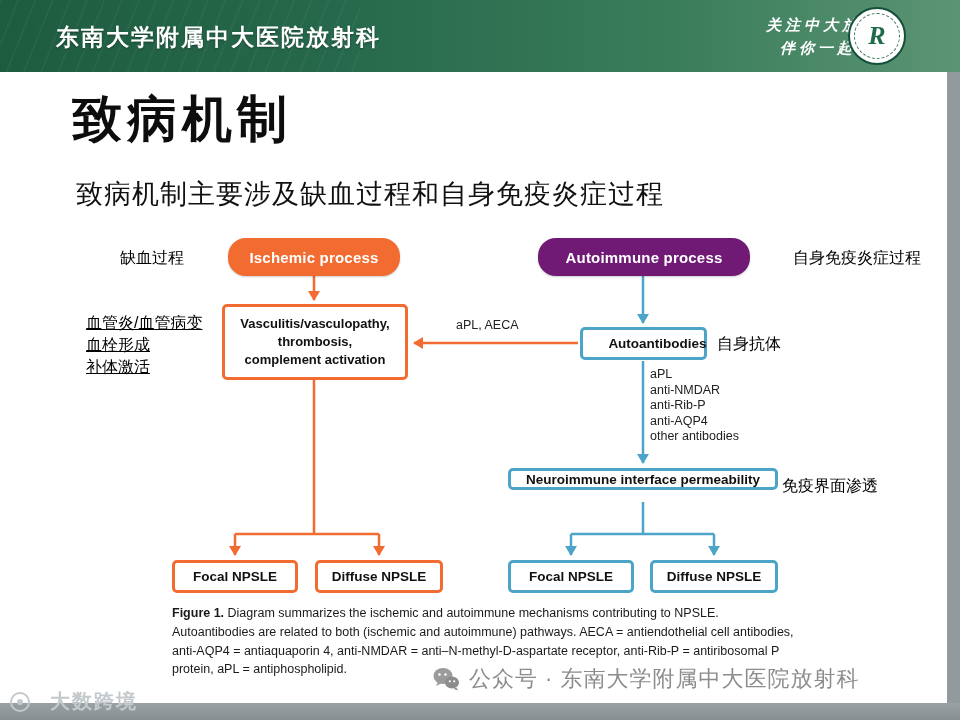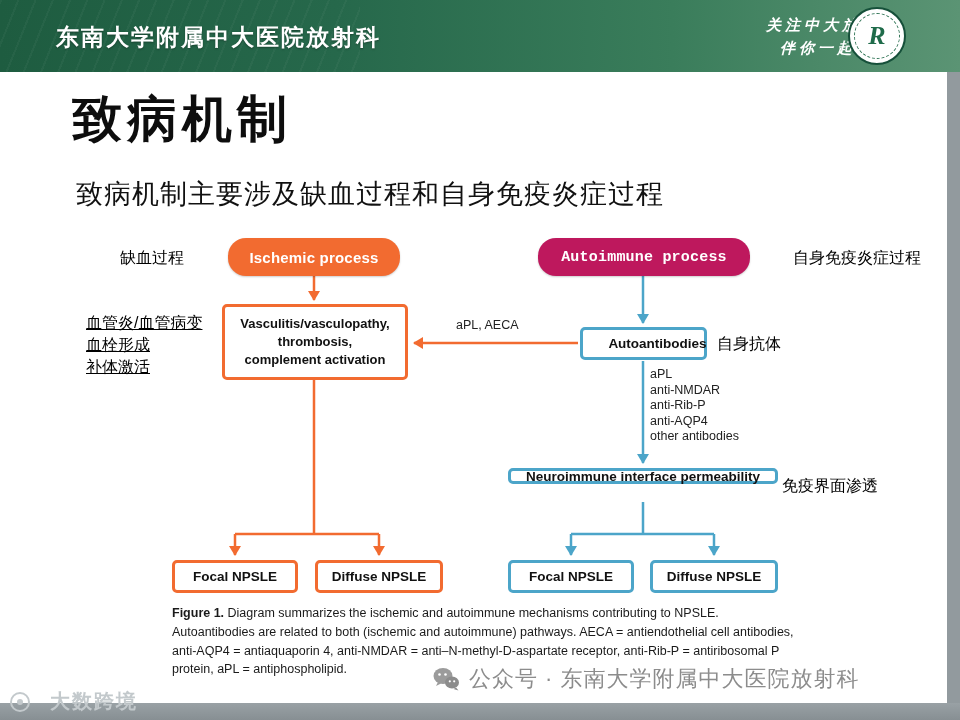--- a/index.html
+++ b/index.html
@@ -30,21 +30,21 @@
   .page-title { position:absolute; left:72px; top:86px; font-size:50px; font-weight:800;
                 letter-spacing:5px; color:#0d0d0d; }
   .page-subtitle { position:absolute; left:76px; top:176px; font-size:27px; color:#111; letter-spacing:1px; }
 
   
   .fc-svg { position:absolute; left:0; top:0; width:960px; height:720px; pointer-events:none; }
   .node { position:absolute; display:flex; align-items:center; justify-content:center;
           text-align:center; background:#fff; }
   .pill { border-radius:18px; color:#fff; font-weight:bold; font-size:15px; letter-spacing:.2px; }
   .pill-orange { background:#F26B30; box-shadow:0 1px 2px rgba(0,0,0,.2); }
-  .pill-blue   { background:#be185d; box-shadow:0 1px 2px rgba(0,0,0,.2);font-family:Liberation Mono, monospace; }
+  .pill-blue   { background:#701a75; box-shadow:0 1px 2px rgba(0,0,0,.2); }
   .outline-orange { border:3px solid #F26B30; border-radius:5px; font-weight:bold; color:#111; }
   .outline-blue   { border:3px solid #4CA5C9; border-radius:5px; font-weight:bold; color:#111; }
   .cn-label { position:absolute; font-size:16px; color:#000; }
   .small-note { position:absolute; font-size:12.5px; color:#222; }
   .vasc-lines span { display:block; font-size:13px; line-height:1.4; }
   .ab-list { position:absolute; left:650px; top:367px; font-size:12.5px; color:#222; line-height:15.5px; }
   .caption { position:absolute; left:172px; top:604px; width:628px; font-size:12.5px;
              color:#1a1a1a; line-height:1.5; }
   .caption b { font-weight:bold; }
 
@@ -131,21 +131,21 @@
   <div class="cn-label" style="left:717px; top:334px;">自身抗体</div>
 
   <div class="ab-list">
     <div>aPL</div>
     <div>anti-NMDAR</div>
     <div>anti-Rib-P</div>
     <div>anti-AQP4</div>
     <div>other antibodies</div>
   </div>
 
-  <div class="node outline-blue" style="left:508px; top:468px; width:270px; height:16px; font-size:13.5px;">Neuroimmune interface permeability</div>
+  <div class="node outline-blue" style="left:508px; top:468px; width:270px; height:22px; font-size:13.5px;">Neuroimmune interface permeability</div>
   <div class="cn-label" style="left:782px; top:476px;">免疫界面渗透</div>
 
   <div class="node outline-orange" style="left:172px; top:560px; width:126px; height:33px; font-size:13.5px;">Focal NPSLE</div>
   <div class="node outline-orange" style="left:315px; top:560px; width:128px; height:33px; font-size:13.5px;">Diffuse NPSLE</div>
   <div class="node outline-blue" style="left:508px; top:560px; width:126px; height:33px; font-size:13.5px;">Focal NPSLE</div>
   <div class="node outline-blue" style="left:650px; top:560px; width:128px; height:33px; font-size:13.5px;">Diffuse NPSLE</div>
 
   <div class="caption">
     <b>Figure 1.</b><span> Diagram summarizes the ischemic and autoimmune mechanisms contributing to NPSLE. Autoantibodies are related to both (ischemic and autoimmune) pathways. AECA = antiendothelial cell antibodies, anti-AQP4 = antiaquaporin 4, anti-NMDAR = anti–N-methyl-D-aspartate receptor, anti-Rib-P = antiribosomal P protein, aPL = antiphospholipid.</span>
   </div>

